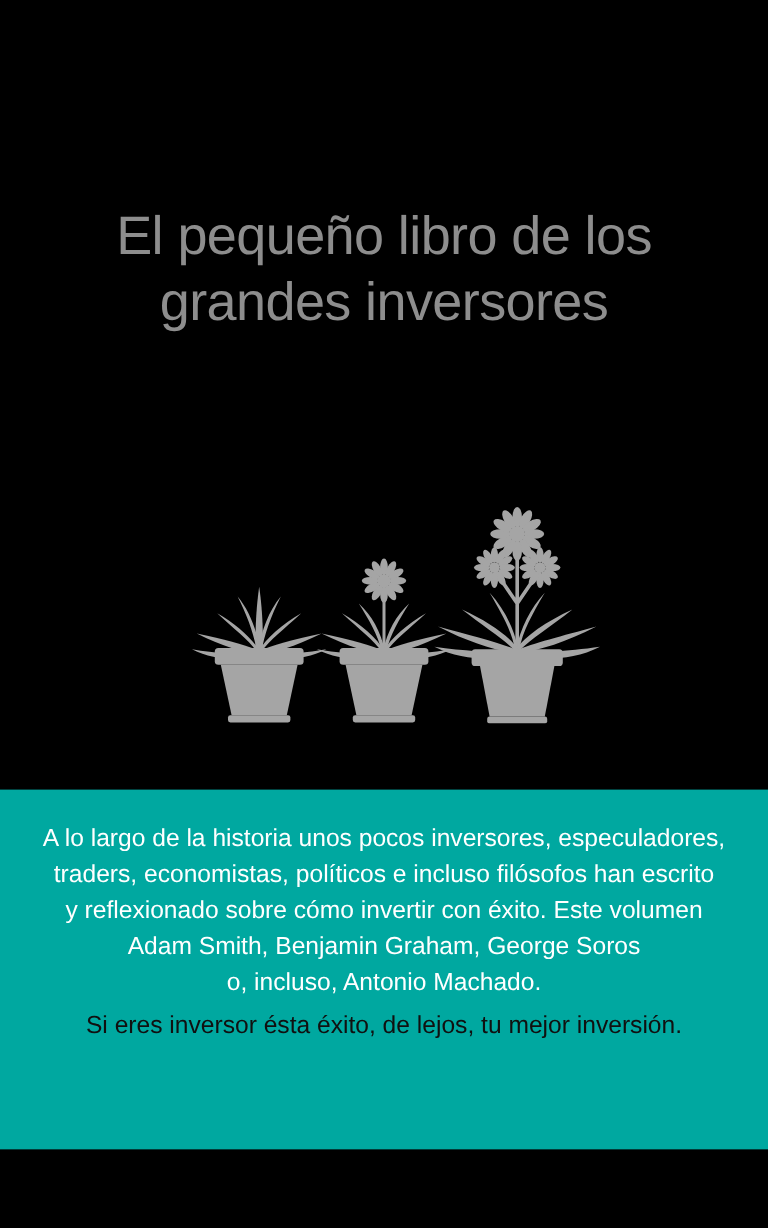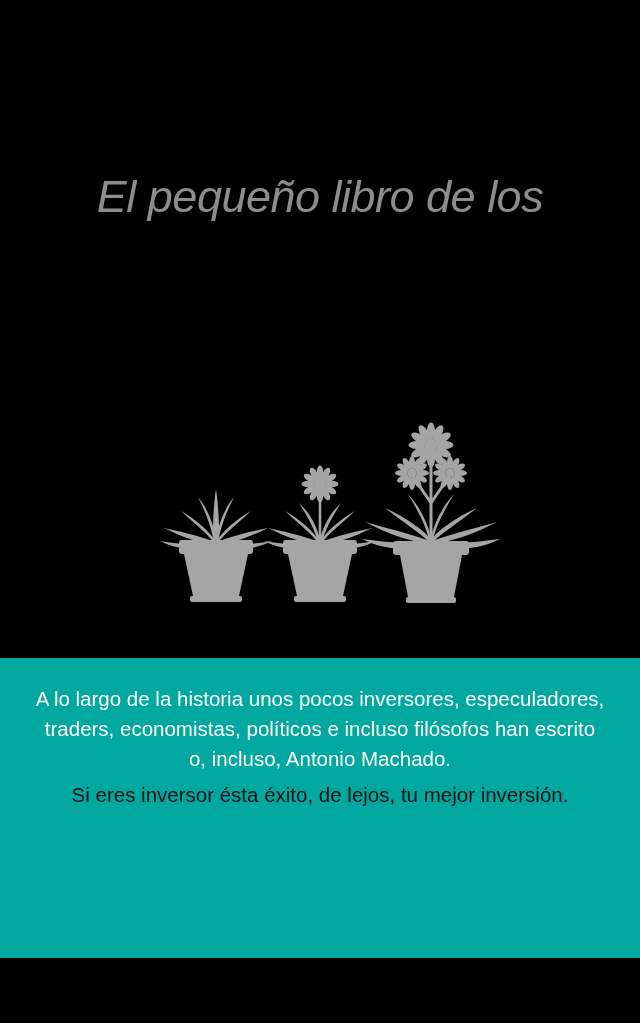--- a/index.html
+++ b/index.html
@@ -10,21 +10,20 @@
   }
   .author{
     position:absolute;top:78px;left:0;right:0;text-align:center;
     font-size:27px;font-weight:300;letter-spacing:1.5px;
     color:var(--author-text,#b5b5b5);
   }
   .title{
     position:absolute;top:170px;left:0;right:0;text-align:center;
     font-size:45px;font-weight:300;letter-spacing:-0.5px;line-height:1.22;
     color:var(--title-text,#8d8d8d);
-    font-style:italic;
   }
   .plants{position:absolute;left:0;top:0;width:640px;height:660px;}
   .plant-svg{position:absolute;}
   .pfill{fill:var(--plant,#a5a5a5);}
   .pstroke{stroke:var(--plant,#a5a5a5);fill:none;stroke-linecap:round;}
   .band{
     position:absolute;left:0;top:658px;width:640px;height:300px;
     background:var(--band,#00a8a0);
   }
   .band-text{
@@ -44,20 +43,21 @@
   }
 </style>
 </head>
 <body>
 
 <div class="cover">
 
 
   <div class="title">
     <div>El pequeño libro de los</div>
+    <div>grandes inversores</div>
   </div>
 
   <div class="plants">
 
     <svg class="plant-svg" style="left:156px;top:393px" width="120" height="210" viewBox="0 0 120 210">
       <g>
         <path class="pfill" d="M57,150 C56.5,128 58,110 60,96 C62,110 63.5,128 63,150 Z"></path>
         <g>
           <path class="pfill" d="M59,150 C62,132 68,116 78,104 C70,120 64,136 62,150 Z"></path>
           <path class="pfill" d="M59,150 C66,139 79,127 95,118 C81,131 68,141 62,150 Z"></path>
@@ -182,19 +182,21 @@
         <path class="pfill" d="M44,174 L106,174 L98,216 L52,216 Z"></path>
         <rect class="pfill" x="50" y="216" width="50" height="6" rx="2"></rect>
       </g>
     </svg>
   </div>
 
   <div class="band">
     <div class="band-text">
       <div class="band-line">A lo largo de la historia unos pocos inversores, especuladores,</div>
       <div class="band-line">traders, economistas, políticos e incluso filósofos han escrito</div>
+      <div class="band-line">y reflexionado sobre cómo invertir con éxito. Este volumen</div>
+      <div class="band-line">Adam Smith, Benjamin Graham, George Soros</div>
       <div class="band-line">o, incluso, Antonio Machado.</div>
     </div>
     <div class="tagline">Si eres inversor ésta éxito, de lejos, tu mejor inversión.</div>
   </div>
 
   <div class="bottom-strip"></div>
 </div>
 
 </body></html>

